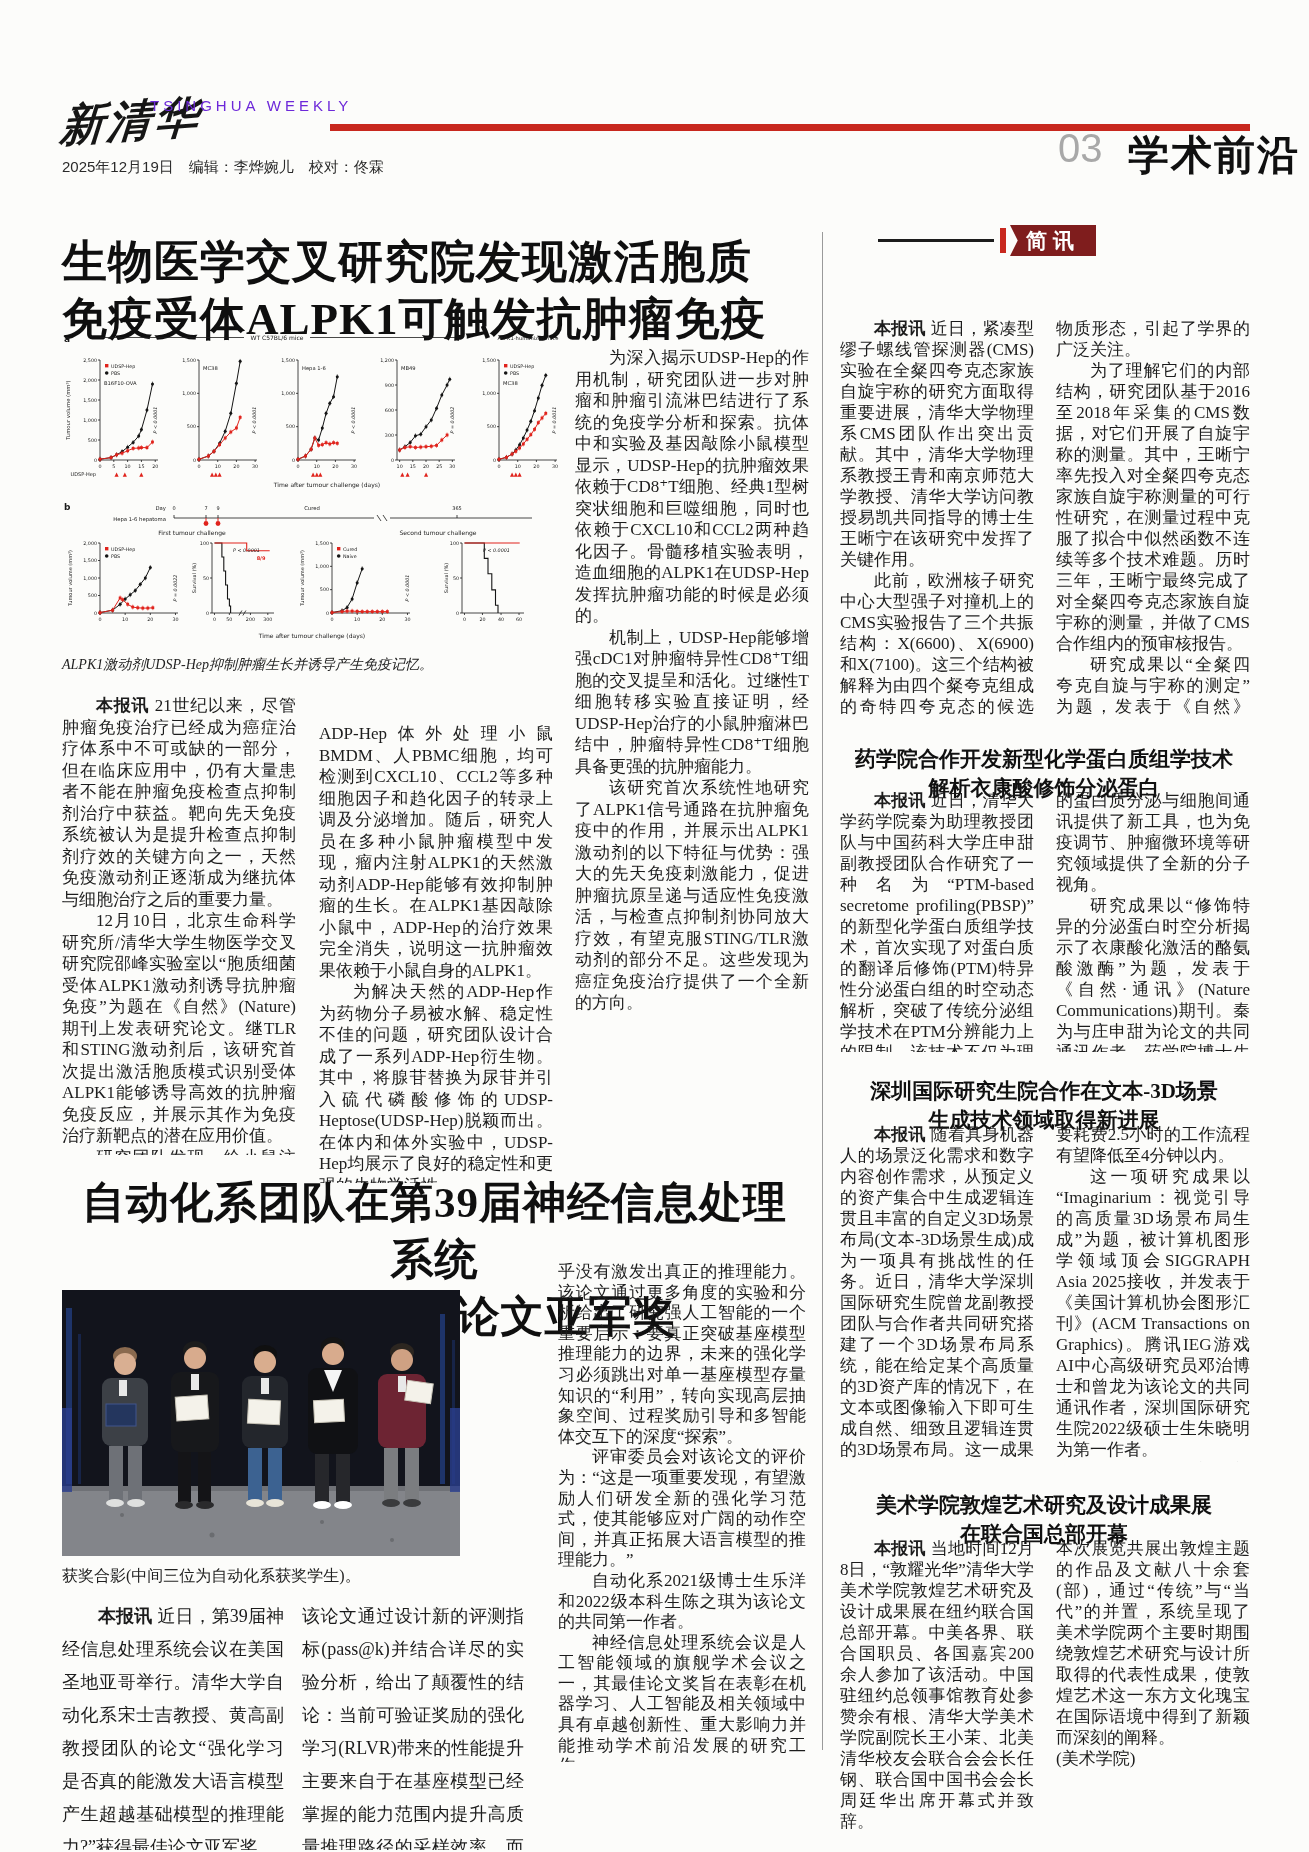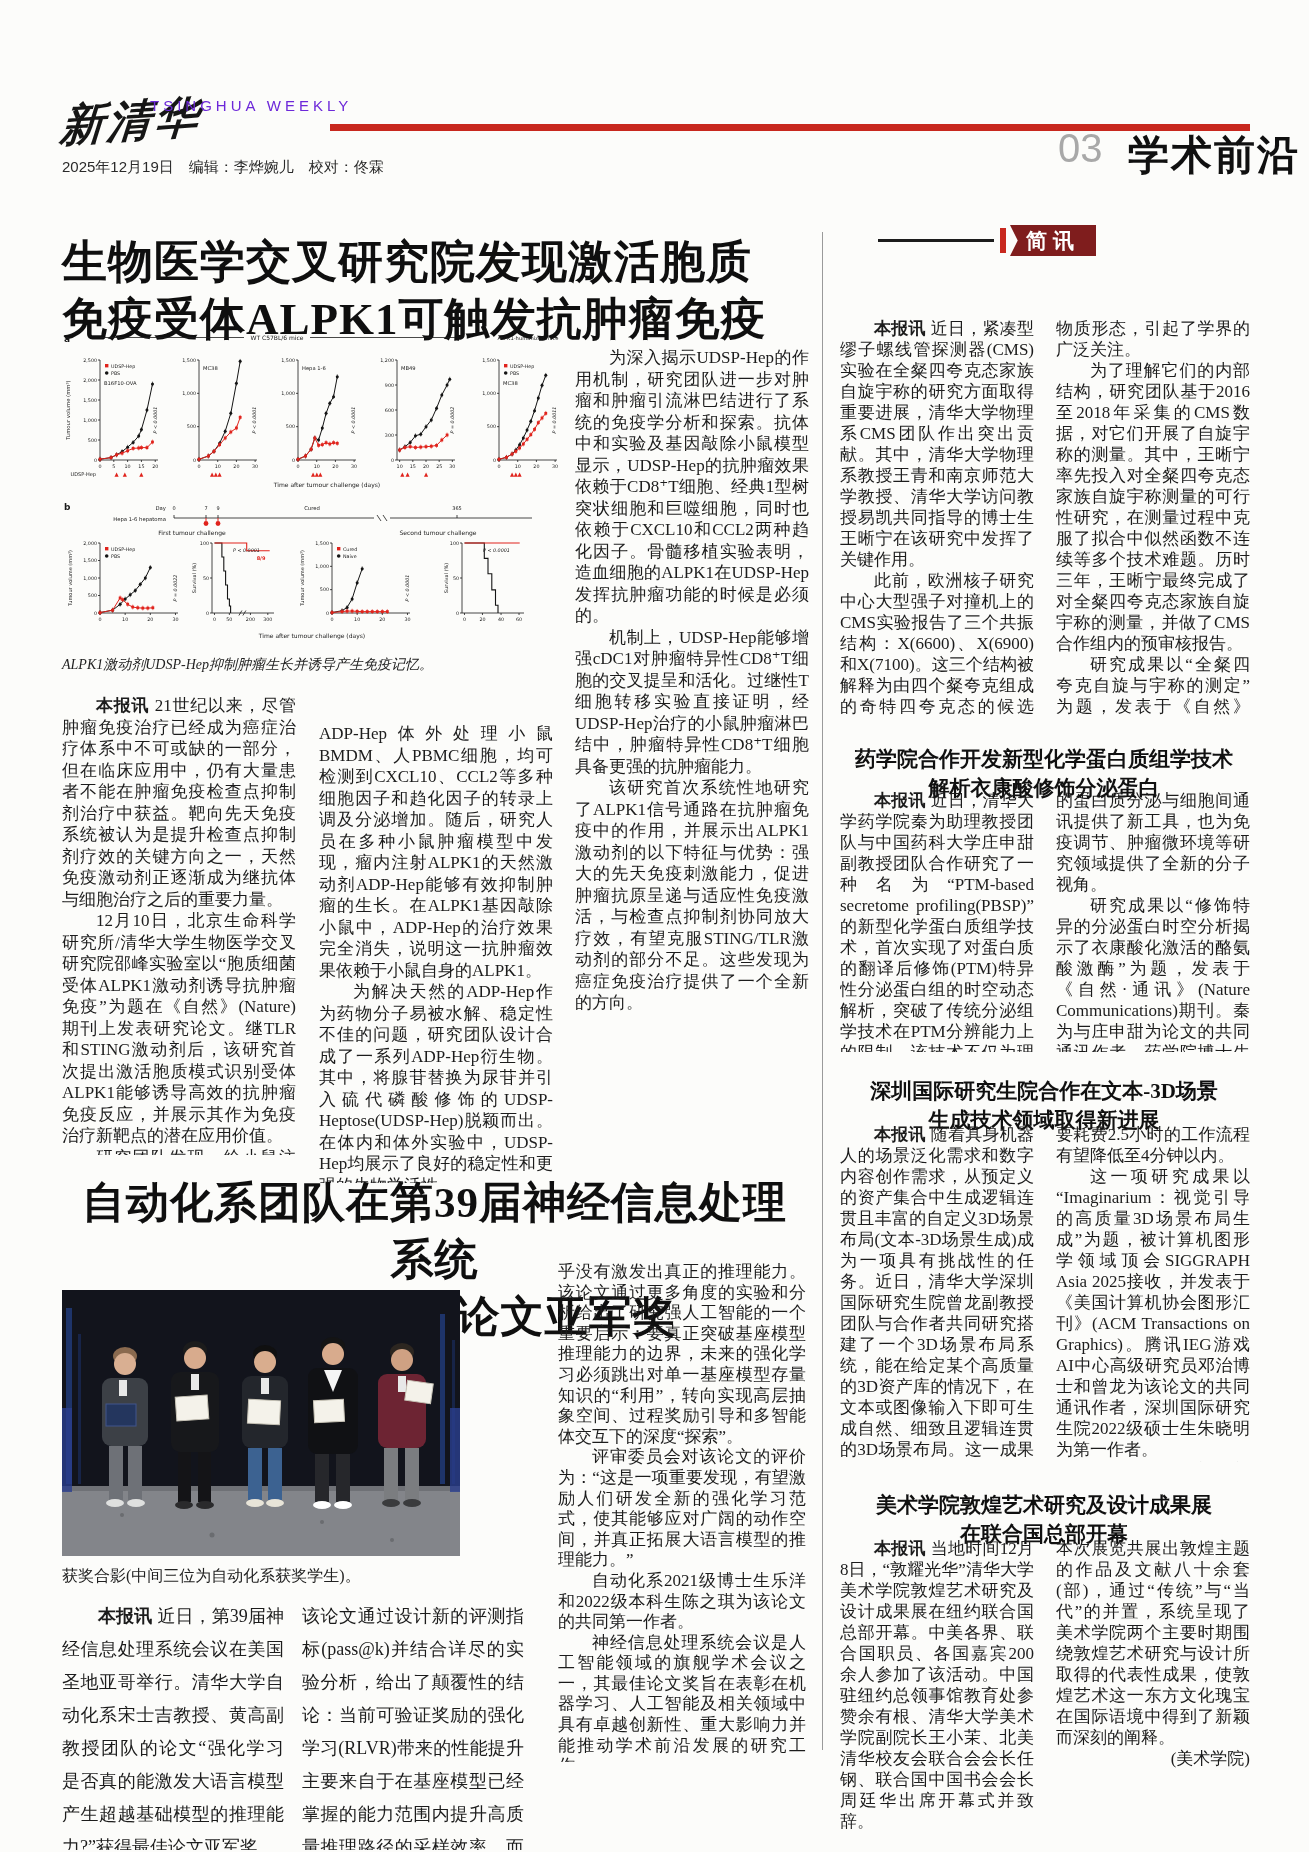--- a/index.html
+++ b/index.html
@@ -769,17 +769,17 @@
       </div>
   </div>
 
   <h3 class="abs brief-title t4"><span>美术学院敦煌艺术研究及设计成果展</span><br><span>在联合国总部开幕</span></h3>
   <div class="abs brief-body b4">
     <div class="bc">
         <p><b>本报讯 </b>当地时间12月8日，“敦耀光华”清华大学美术学院敦煌艺术研究及设计成果展在纽约联合国总部开幕。中美各界、联合国职员、各国嘉宾200余人参加了该活动。中国驻纽约总领事馆教育处参赞余有根、清华大学美术学院副院长王小茉、北美清华校友会联合会会长任钢、联合国中国书会会长周廷华出席开幕式并致辞。</p>
       </div>
     <div class="bc">
         <p class="noind">本次展览共展出敦煌主题的作品及文献八十余套(部)，通过“传统”与“当代”的并置，系统呈现了美术学院两个主要时期围绕敦煌艺术研究与设计所取得的代表性成果，使敦煌艺术这一东方文化瑰宝在国际语境中得到了新颖而深刻的阐释。</p>
-        <p class="noind" style="text-align: right;">(美术学院)</p>
+        <p class="noind" style="text-align: left;">(美术学院)</p>
       </div>
   </div>
 
 </div>
 
 </body></html>

